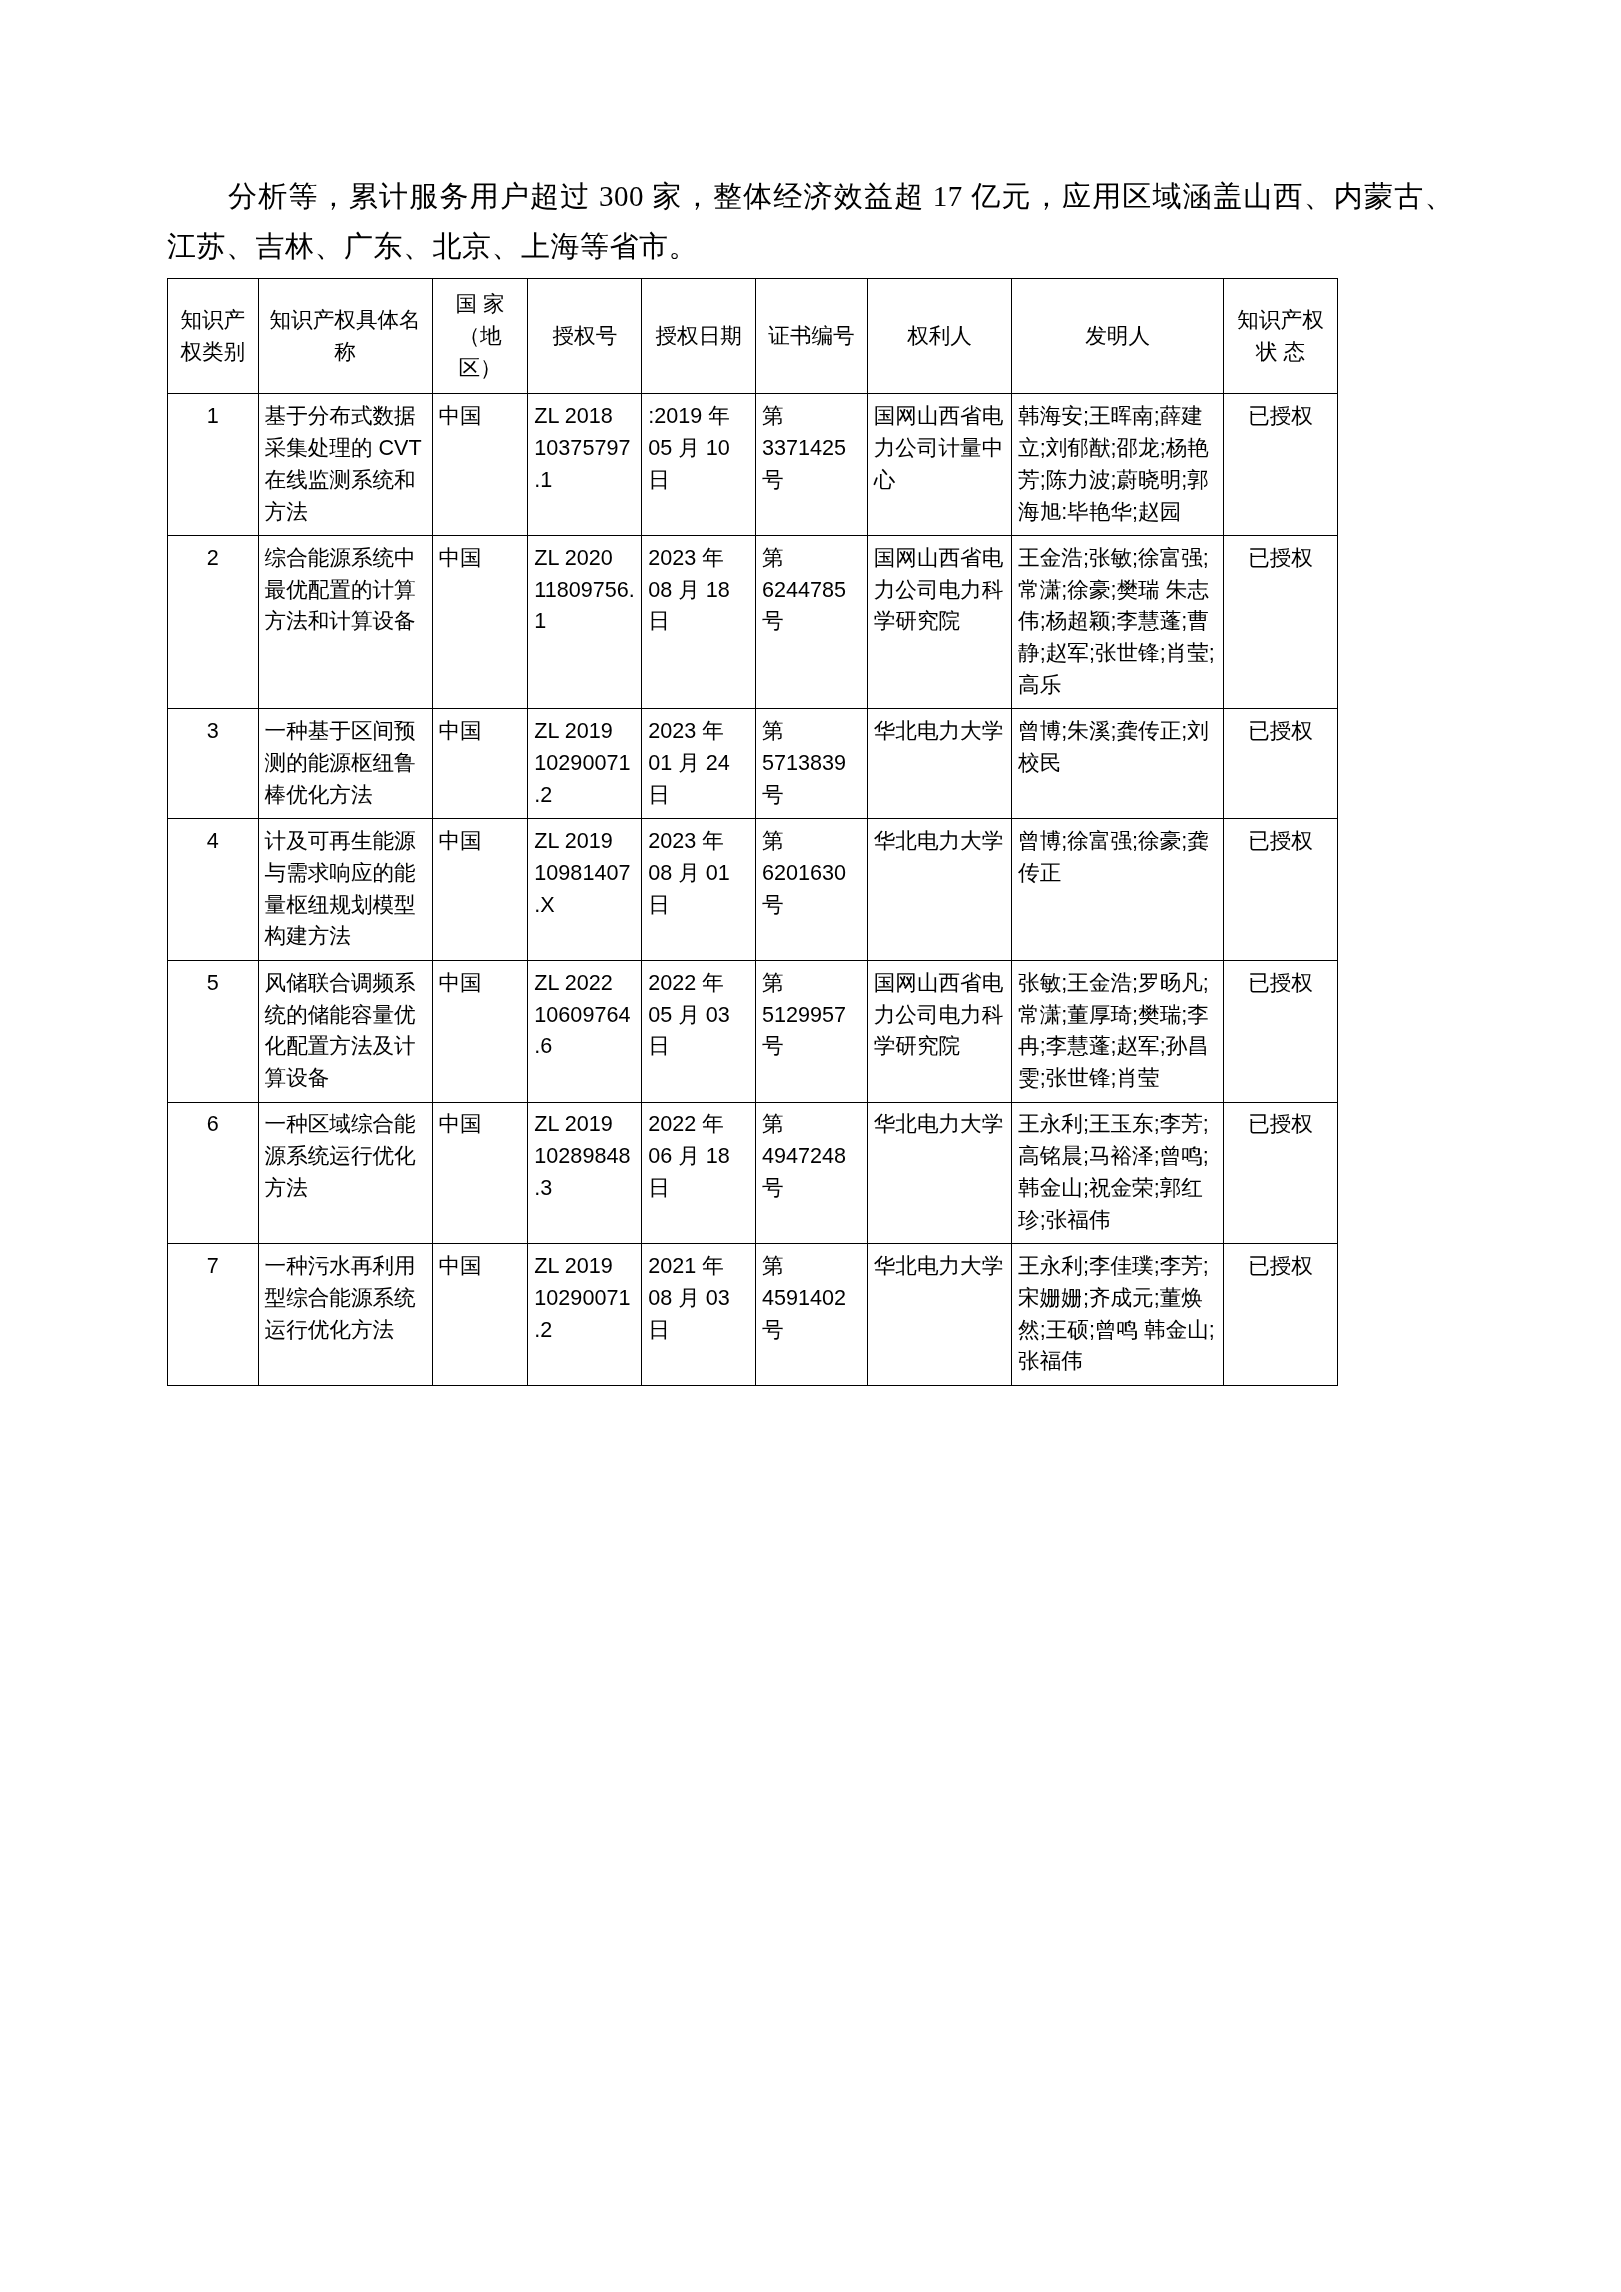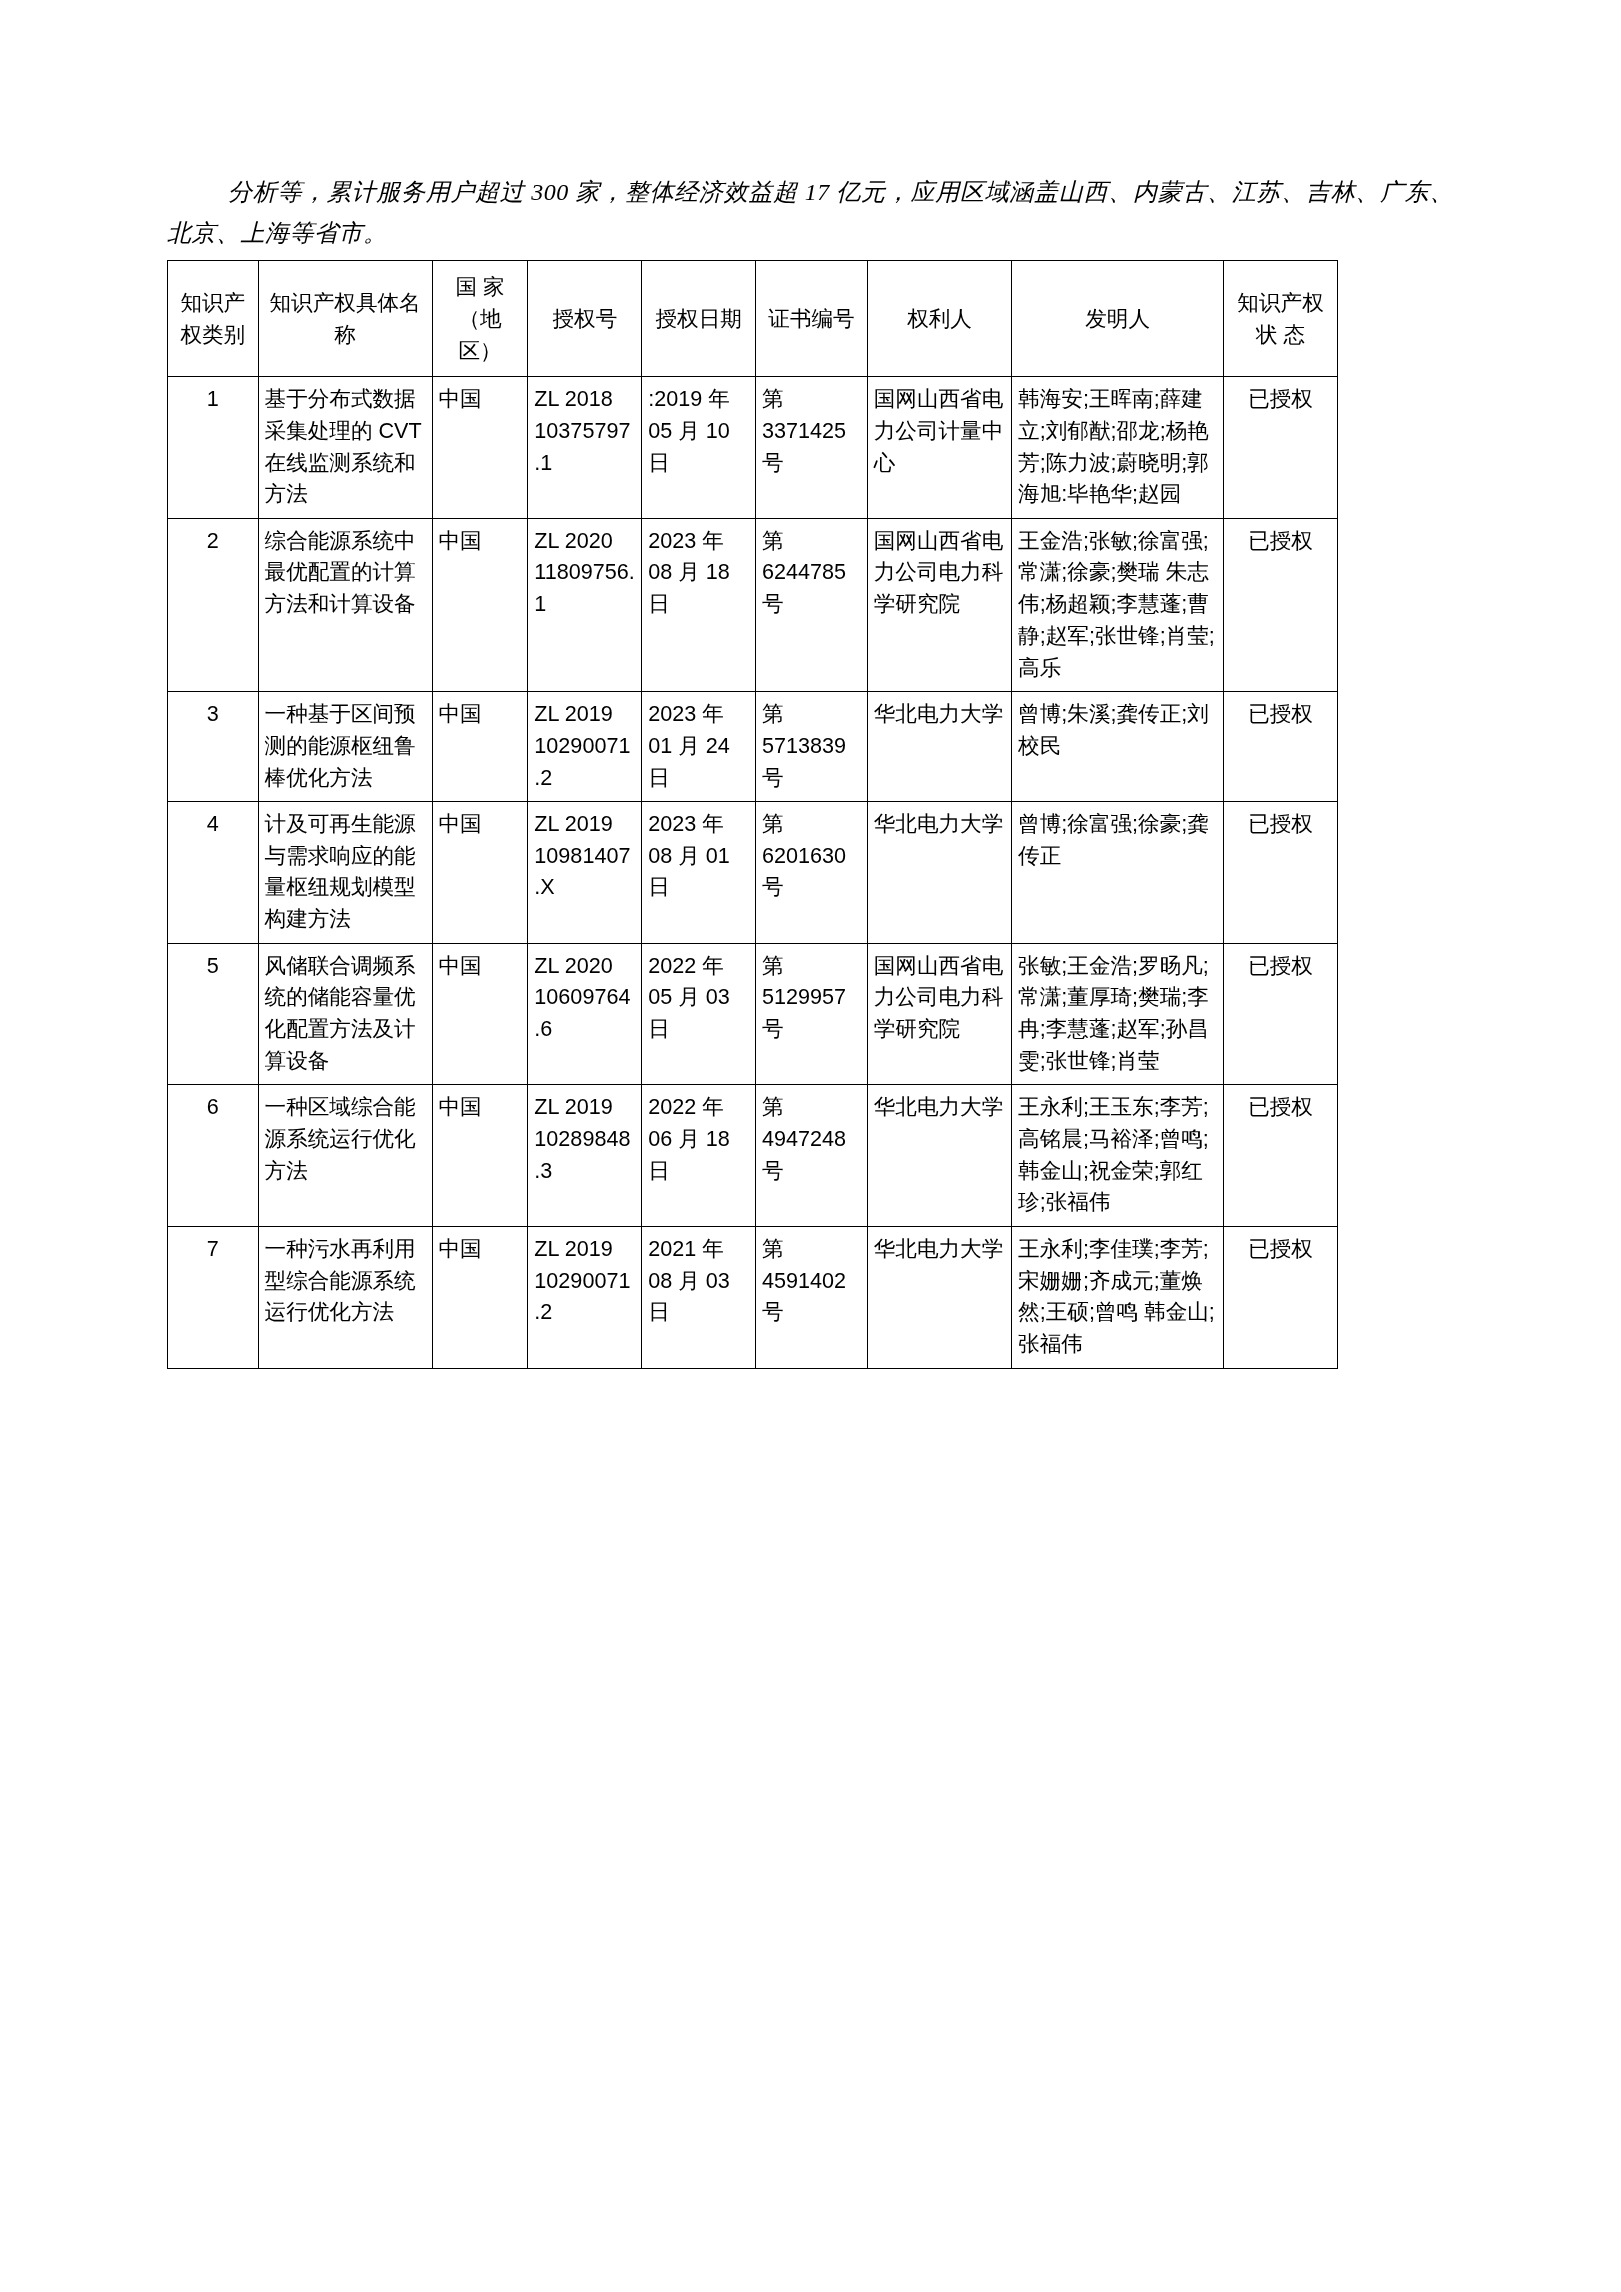--- a/index.html
+++ b/index.html
@@ -15,27 +15,26 @@
   }
   .page {
     position: relative;
     width: 1621px;
     height: 2293px;
     box-sizing: border-box;
     padding: 172px 167px 0 167px;
   }
   .intro-para {
     font-family: "Liberation Serif", serif;
-    font-size: 24px;
+    font-size: 29px;
     line-height: 1.72;
     letter-spacing: 0.5px;
     text-align: justify;
     text-indent: 61px;
     margin: 0 0 5.9px 0;
-    font-style: italic;
   }
   .section-title {
     font-family: "Liberation Sans", sans-serif;
     font-weight: bold;
     font-size: 32px;
     letter-spacing: 1px;
     margin: 21.6px 0 11.8px 0;
     padding-left: 149px;
   }
   table.ip-table {
@@ -161,21 +160,21 @@
         <td>2023 年 08 月 01 日</td>
         <td>第 6201630 号</td>
         <td>华北电力大学</td>
         <td>曾博;徐富强;徐豪;龚传正</td>
         <td class="status">已授权</td>
       </tr>
       <tr>
         <td class="num">5</td>
         <td class="name">风储联合调频系统的储能容量优化配置方法及计算设备</td>
         <td>中国</td>
-        <td>ZL 2020 10609764.6</td>
+        <td>ZL 2022 10609764.6</td>
         <td>2022 年 05 月 03 日</td>
         <td>第 5129957 号</td>
         <td>国网山西省电力公司电力科学研究院</td>
         <td>张敏;王金浩;罗旸凡;常潇;董厚琦;樊瑞;李冉;李慧蓬;赵军;孙昌雯;张世锋;肖莹</td>
         <td class="status">已授权</td>
       </tr>
       <tr>
         <td class="num">6</td>
         <td class="name">一种区域综合能源系统运行优化方法</td>
         <td>中国</td>

